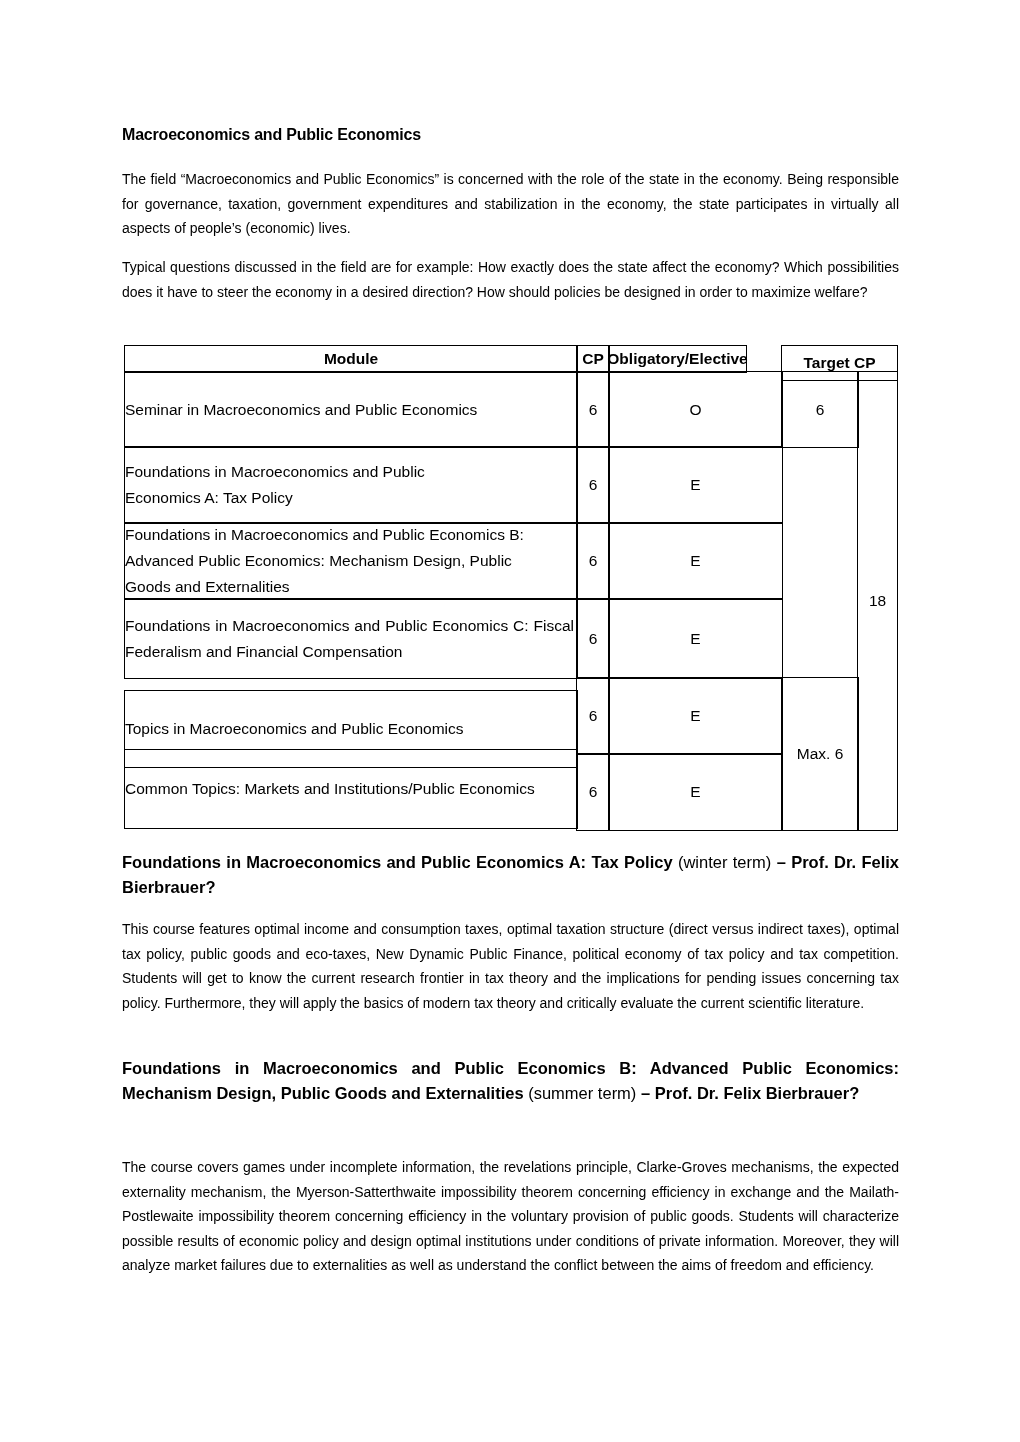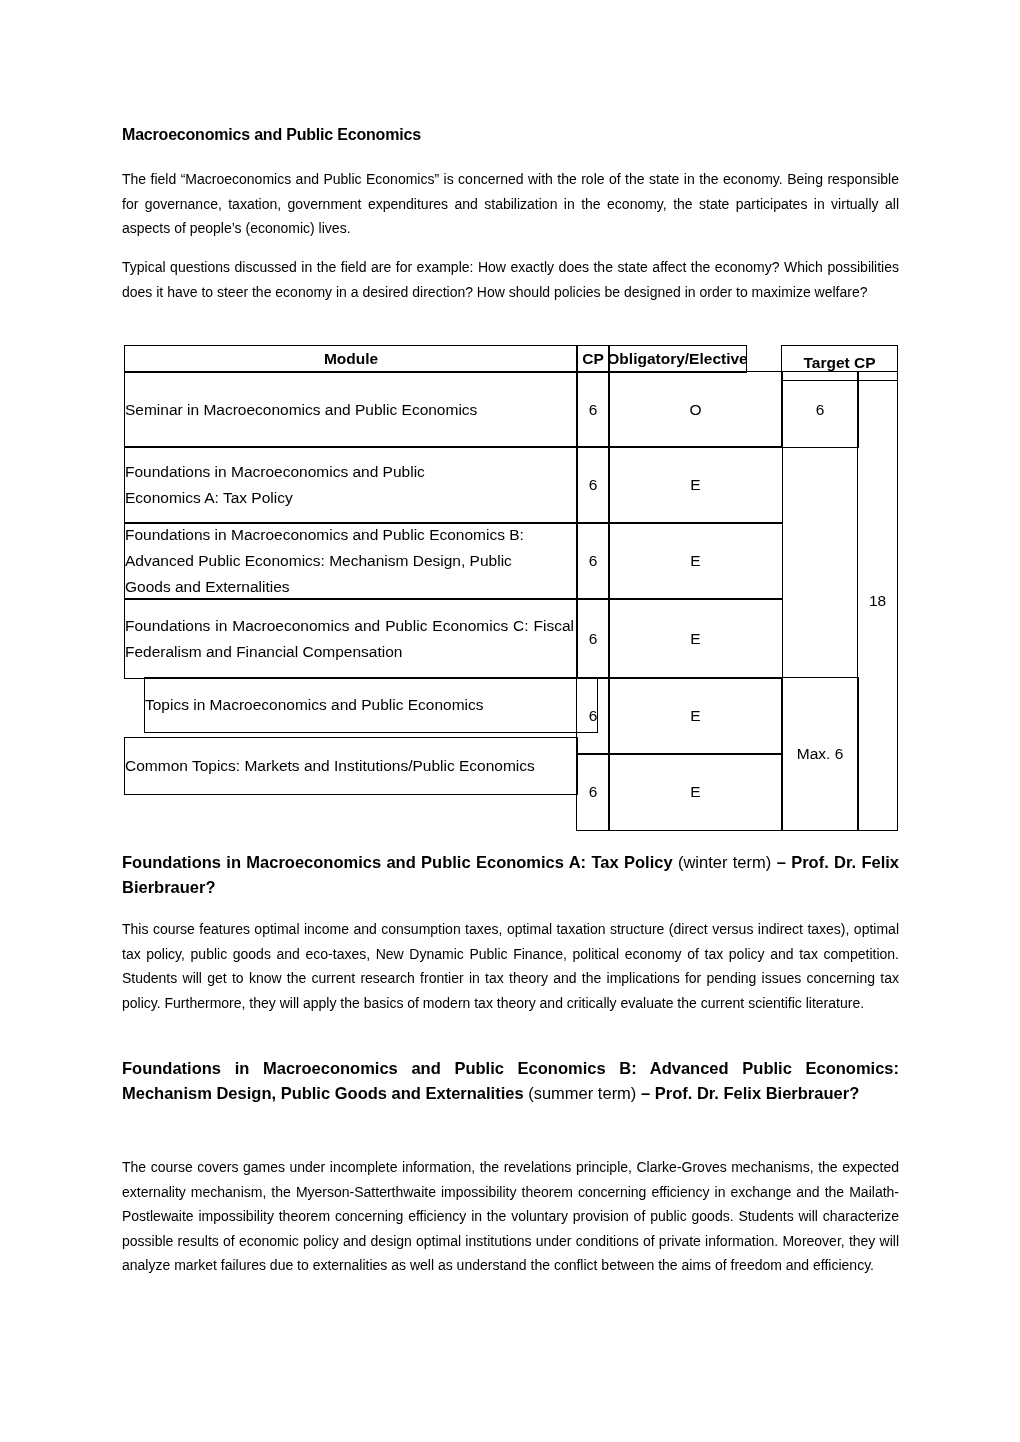--- a/index.html
+++ b/index.html
@@ -52,27 +52,27 @@
     <div class="cell center" style="left:452px;top:177px;width:34px;height:78px;">6</div>
     <div class="cell center" style="left:484px;top:177px;width:175px;height:78px;">E</div>
 
     <div class="cell mod just" style="left:0;top:253px;width:454px;height:81px;">
         <span>Foundations in Macroeconomics and Public Economics C: Fiscal Federalism and Financial Compensation</span>
       </div>
     <div class="cell center" style="left:452px;top:253px;width:34px;height:81px;">6</div>
     <div class="cell center" style="left:484px;top:253px;width:175px;height:81px;">E</div>
 
 
-    <div class="cell mod" style="left:0;top:332px;width:454px;height:56px;margin-left:20px;">
+    <div class="cell mod" style="left:0;top:345px;width:454px;height:78px;">
         <span>Topics in Macroeconomics and Public Economics</span>
       </div>
     <div class="cell center" style="left:452px;top:332px;width:34px;height:78px;">6</div>
     <div class="cell center" style="left:484px;top:332px;width:175px;height:78px;">E</div>
 
-    <div class="cell mod" style="left:0;top:392px;width:454px;height:58px;">
+    <div class="cell mod" style="left:0;top:404px;width:454px;height:80px;">
         <span style="display:block;width:420px;">Common Topics: Markets and Institutions/Public Economics</span>
       </div>
     <div class="cell center" style="left:452px;top:408px;width:34px;height:78px;">6</div>
     <div class="cell center" style="left:484px;top:408px;width:175px;height:78px;">E</div>
 
     <div class="cell center" style="left:657px;top:332px;width:78px;height:154px;">Max. 6</div>
 
     <div class="cell center" style="left:733px;top:26px;width:41px;height:460px;">18</div>
   </div>
 

